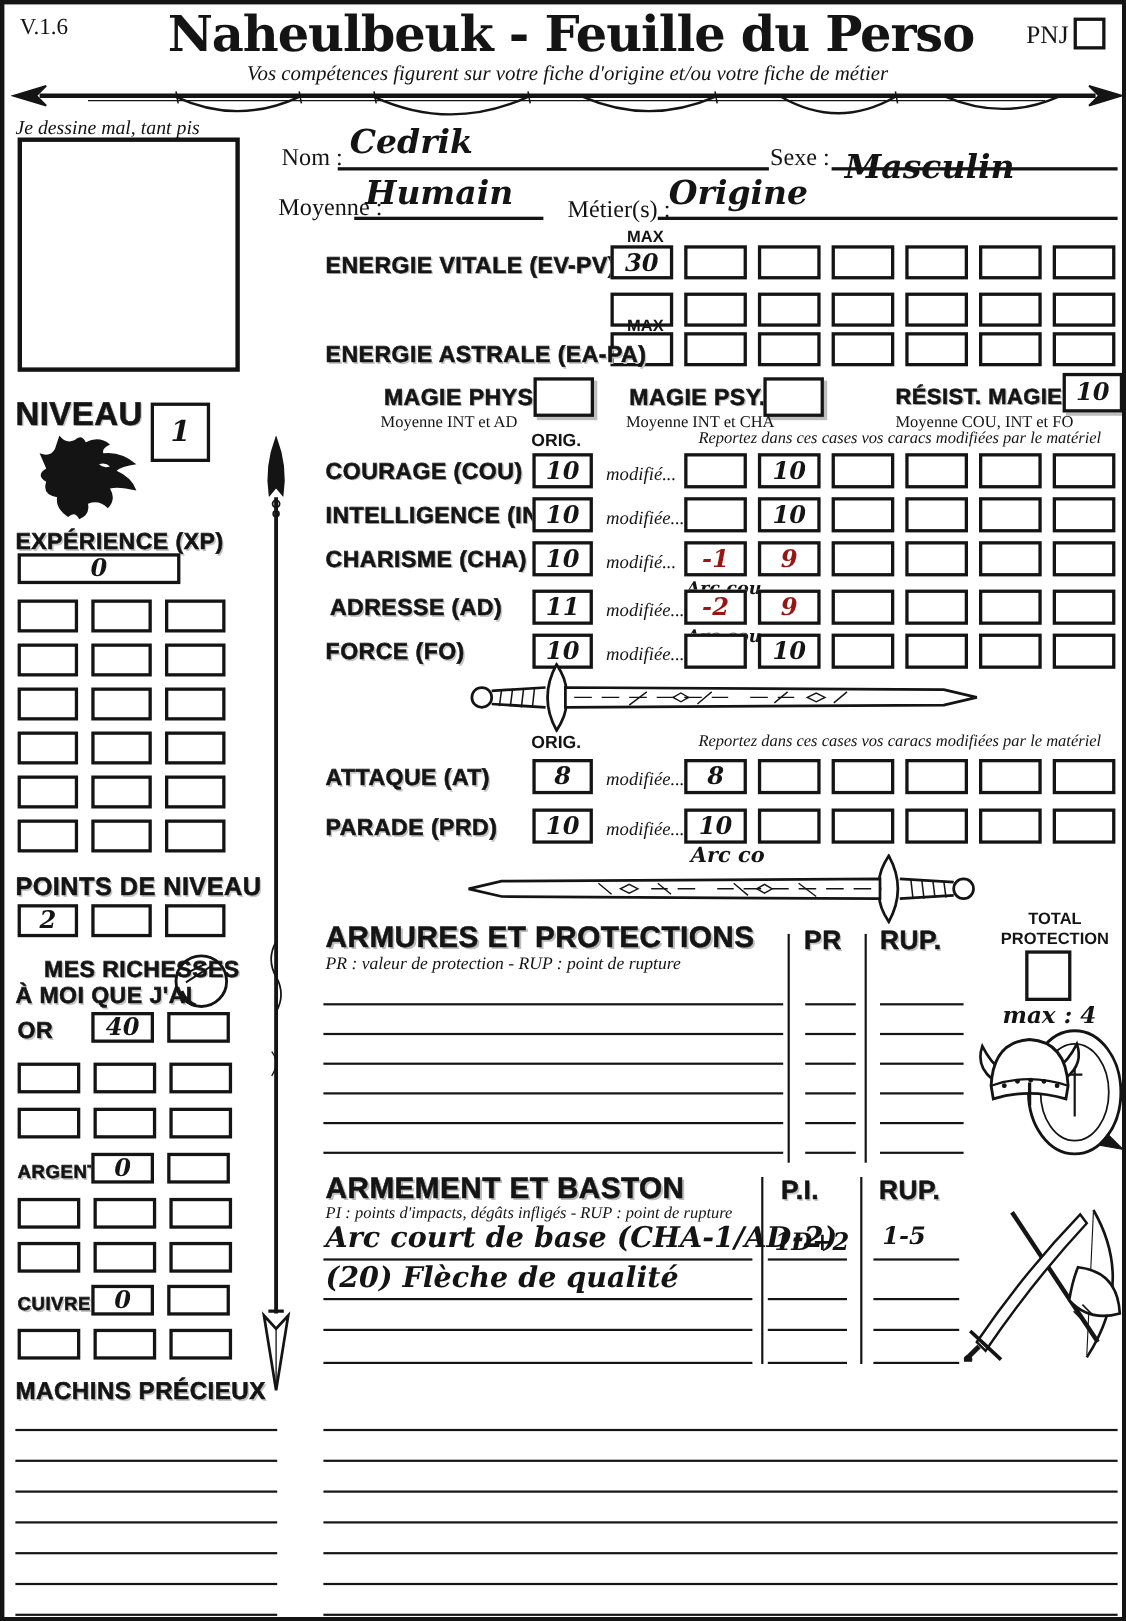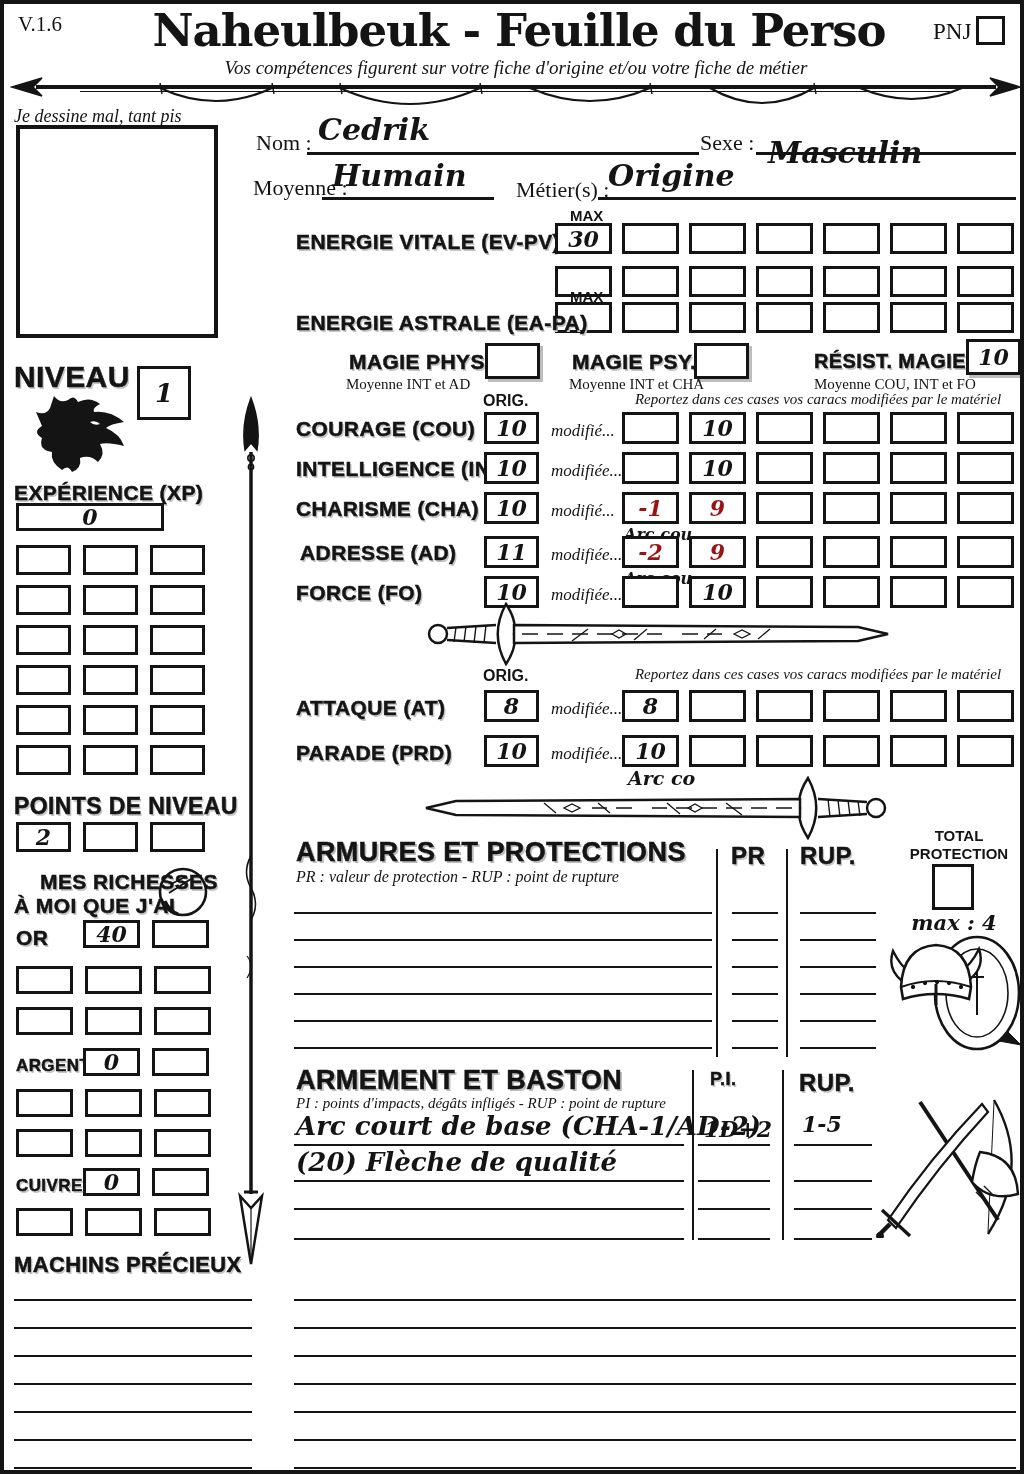--- a/index.html
+++ b/index.html
@@ -295,21 +295,21 @@
         <circle cx="60" cy="54" r="1.7" fill="#141414"></circle>
       <circle cx="72" cy="58" r="1.7" fill="#141414"></circle>
       <path d="M47,55 L47,76" stroke-width="3"></path>
     </svg>
   </div>
 
   <div class="abs ital" style="left:292px;top:1091px;font-size:15px;">PI : points d'impacts, dégâts infligés - RUP : point de rupture</div>
   <div class="abs blk" style="left:292px;top:1061px;font-size:27px;text-shadow:2px 2px 0 #bdbdbd;">ARMEMENT ET BASTON</div>
   <div class="vline" style="left:688px;top:1066px;height:170px;"></div>
   <div class="vline" style="left:778px;top:1066px;height:170px;"></div>
-  <div class="abs blk" style="left:706px;top:1065px;font-size:18px;">P.I.</div>
+  <div class="abs blk" style="left:706px;top:1065px;font-size:24px;">P.I.</div>
   <div class="abs blk" style="left:795px;top:1065px;font-size:24px;">RUP.</div>
 
   <div class="abs hand" style="left:292px;top:1107px;font-size:26px;">Arc court de base (CHA-1/AD-2)</div>
   <div class="abs hand" style="left:700px;top:1112px;font-size:22px;">1D+2</div>
   <div class="abs hand" style="left:798px;top:1107px;font-size:22px;">1-5</div>
   <div class="lnabs" style="left:290px;top:1140px;width:390px;"></div>
   <div class="lnabs" style="left:694px;top:1140px;width:72px;"></div>
   <div class="lnabs" style="left:790px;top:1140px;width:78px;"></div>
 
   <div class="abs hand" style="left:292px;top:1143px;font-size:26px;">(20) Flèche de qualité</div>

